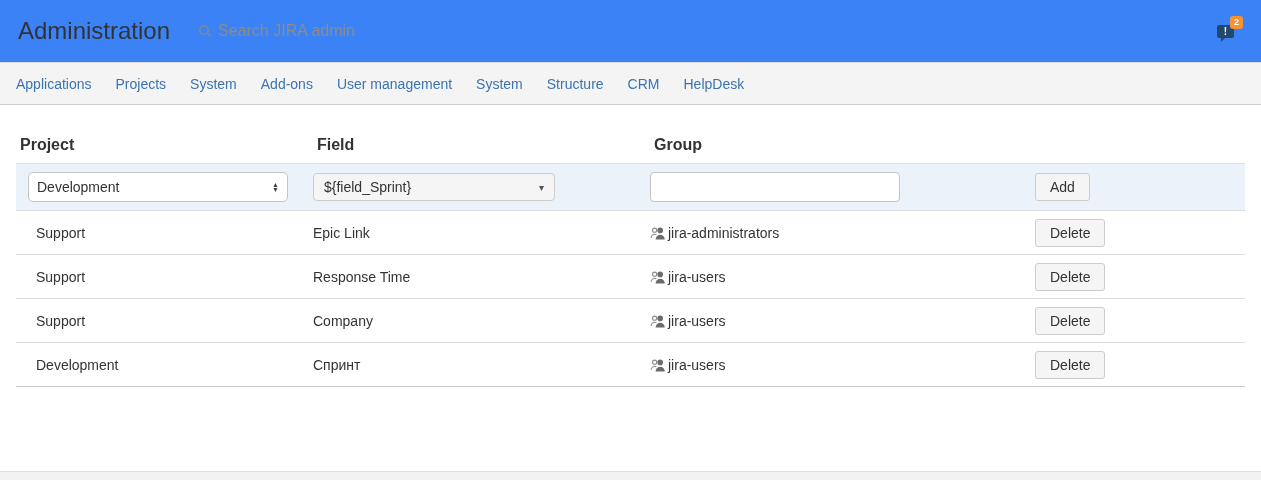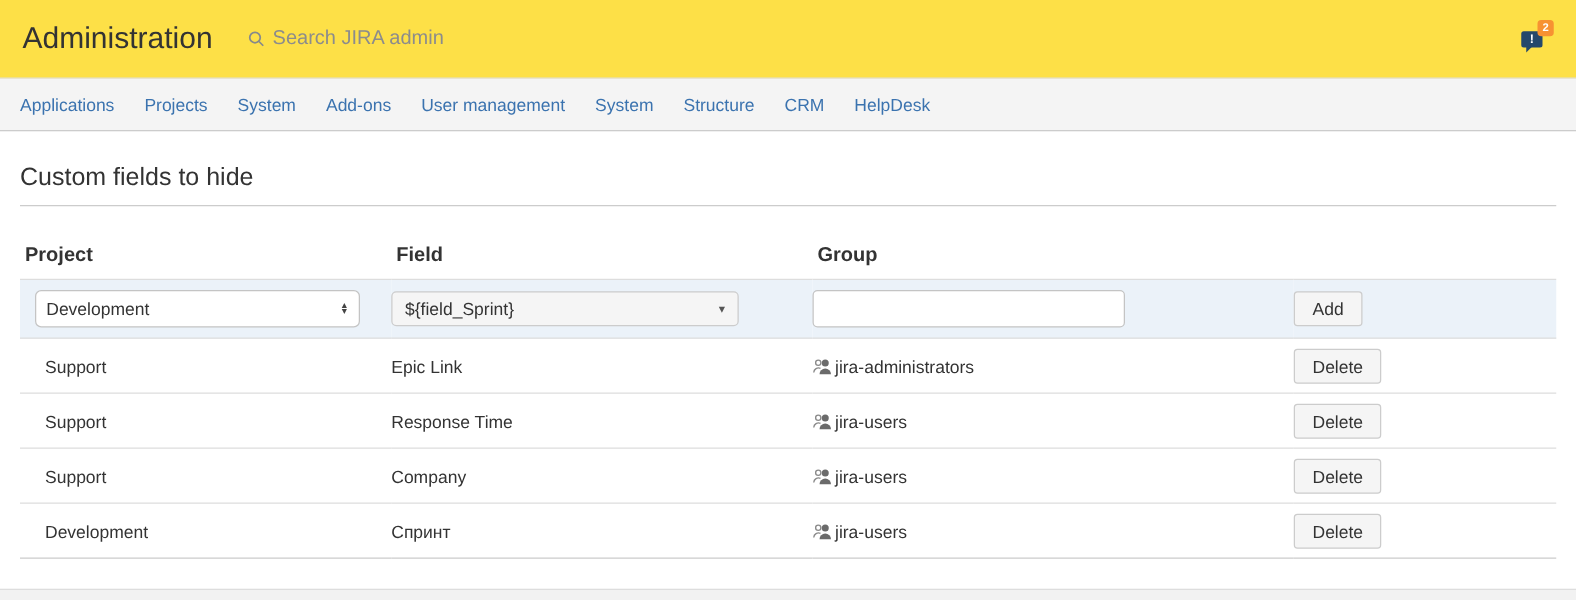--- a/index.html
+++ b/index.html
@@ -7,21 +7,21 @@
   body {
     font-family: "Liberation Sans", sans-serif;
     color: #333;
     background: #fff;
     position: relative;
   }
 
   
   .app-header {
     height: 63px;
-    background: #fde047;
+    background: #3b82f6;
     border-bottom: 1px solid #ddd;
     display: flex;
     align-items: center;
     padding: 0 18px;
   }
   .app-header h1 {
     font-size: 24px;
     font-weight: normal;
     color: #333;
     letter-spacing: 0;
@@ -155,21 +155,21 @@
     right: 9px; top: 50%;
     transform: translateY(-50%);
     display: flex; flex-direction: column; align-items: center;
     pointer-events: none;
     color: #444;
     font-size: 7px;
     line-height: 5px;
   }
 
   .aui-dd {
-    width: 278px;
+    width: 242px;
     height: 28px;
     background: #f5f5f5;
     border: 1px solid #ccc;
     border-radius: 4px;
     display: flex;
     align-items: center;
     justify-content: space-between;
     padding: 0 10px;
     font-size: 14px;
     color: #333;
@@ -257,21 +257,20 @@
   <a class="nav-link">System</a>
 
   <a class="nav-link">Structure</a>
 
   <a class="nav-link">CRM</a>
 
   <a class="nav-link">HelpDesk</a>
 </nav>
 
 <main>
-  <h2 class="page-title">Custom fields to hide</h2>
 
   <table class="fields">
     <colgroup>
         <col class="c1">
         <col class="c2">
         <col class="c3">
         <col class="c4">
       </colgroup>
     <thead>
       <tr>

